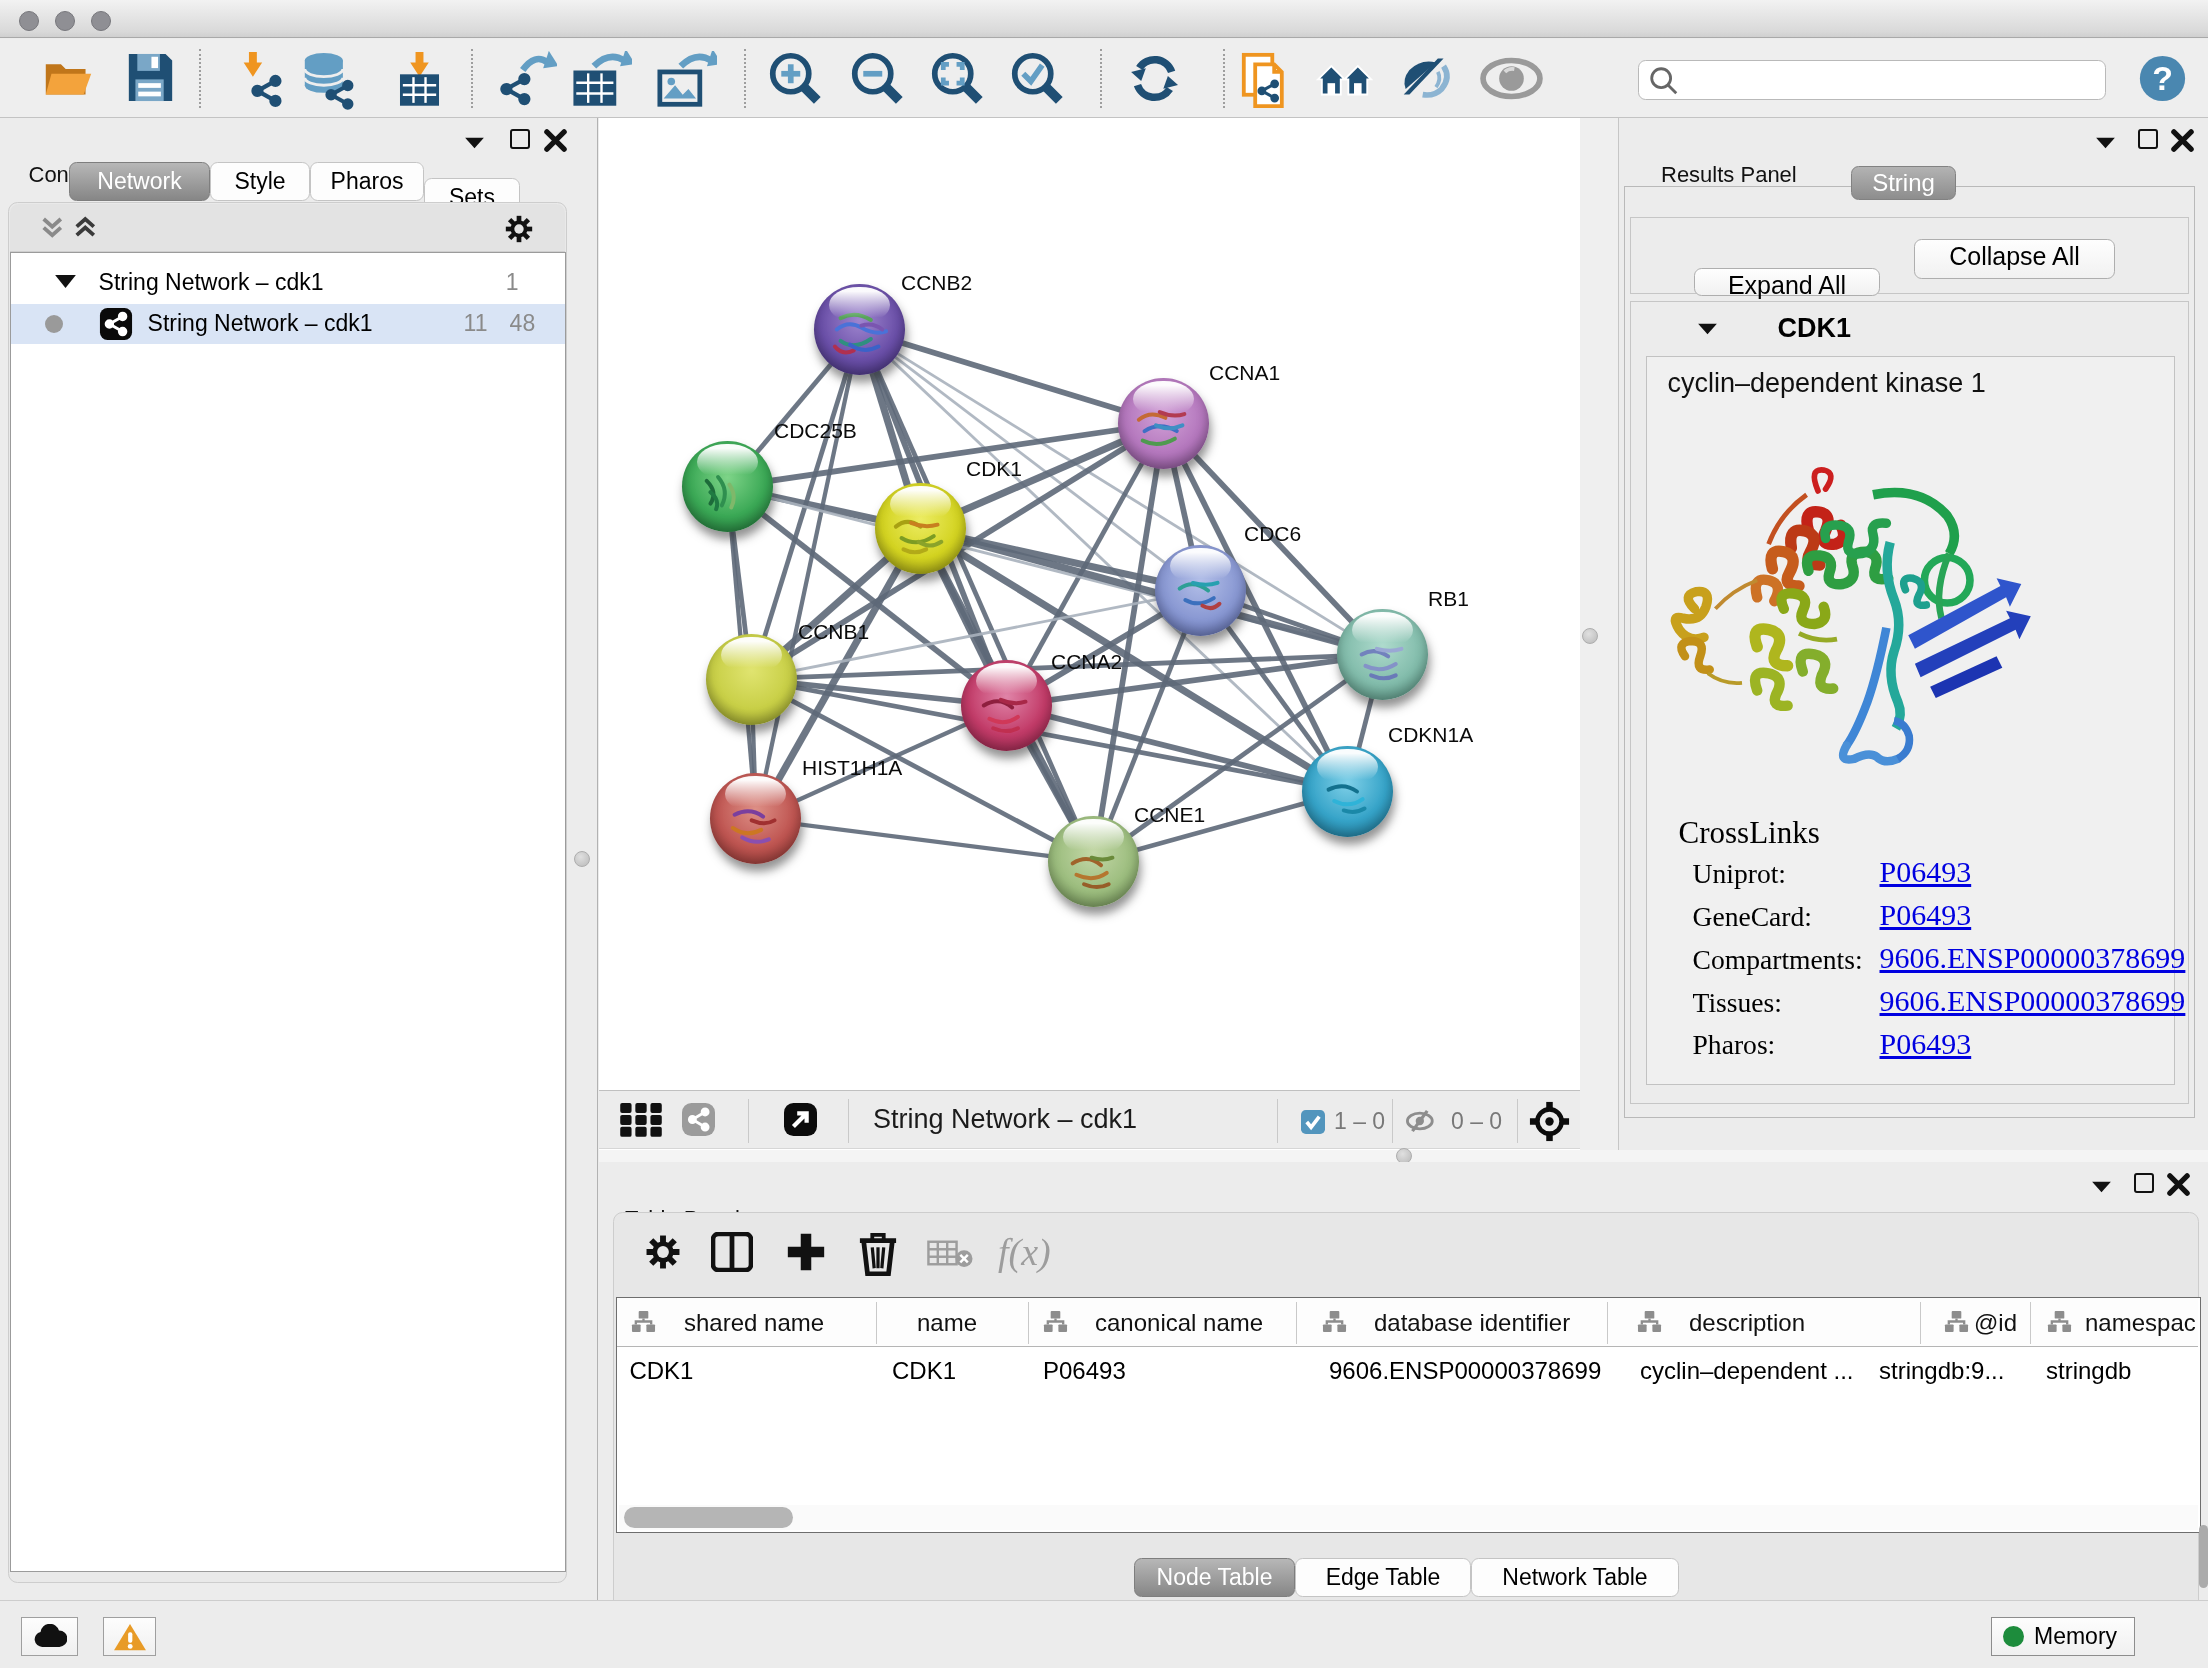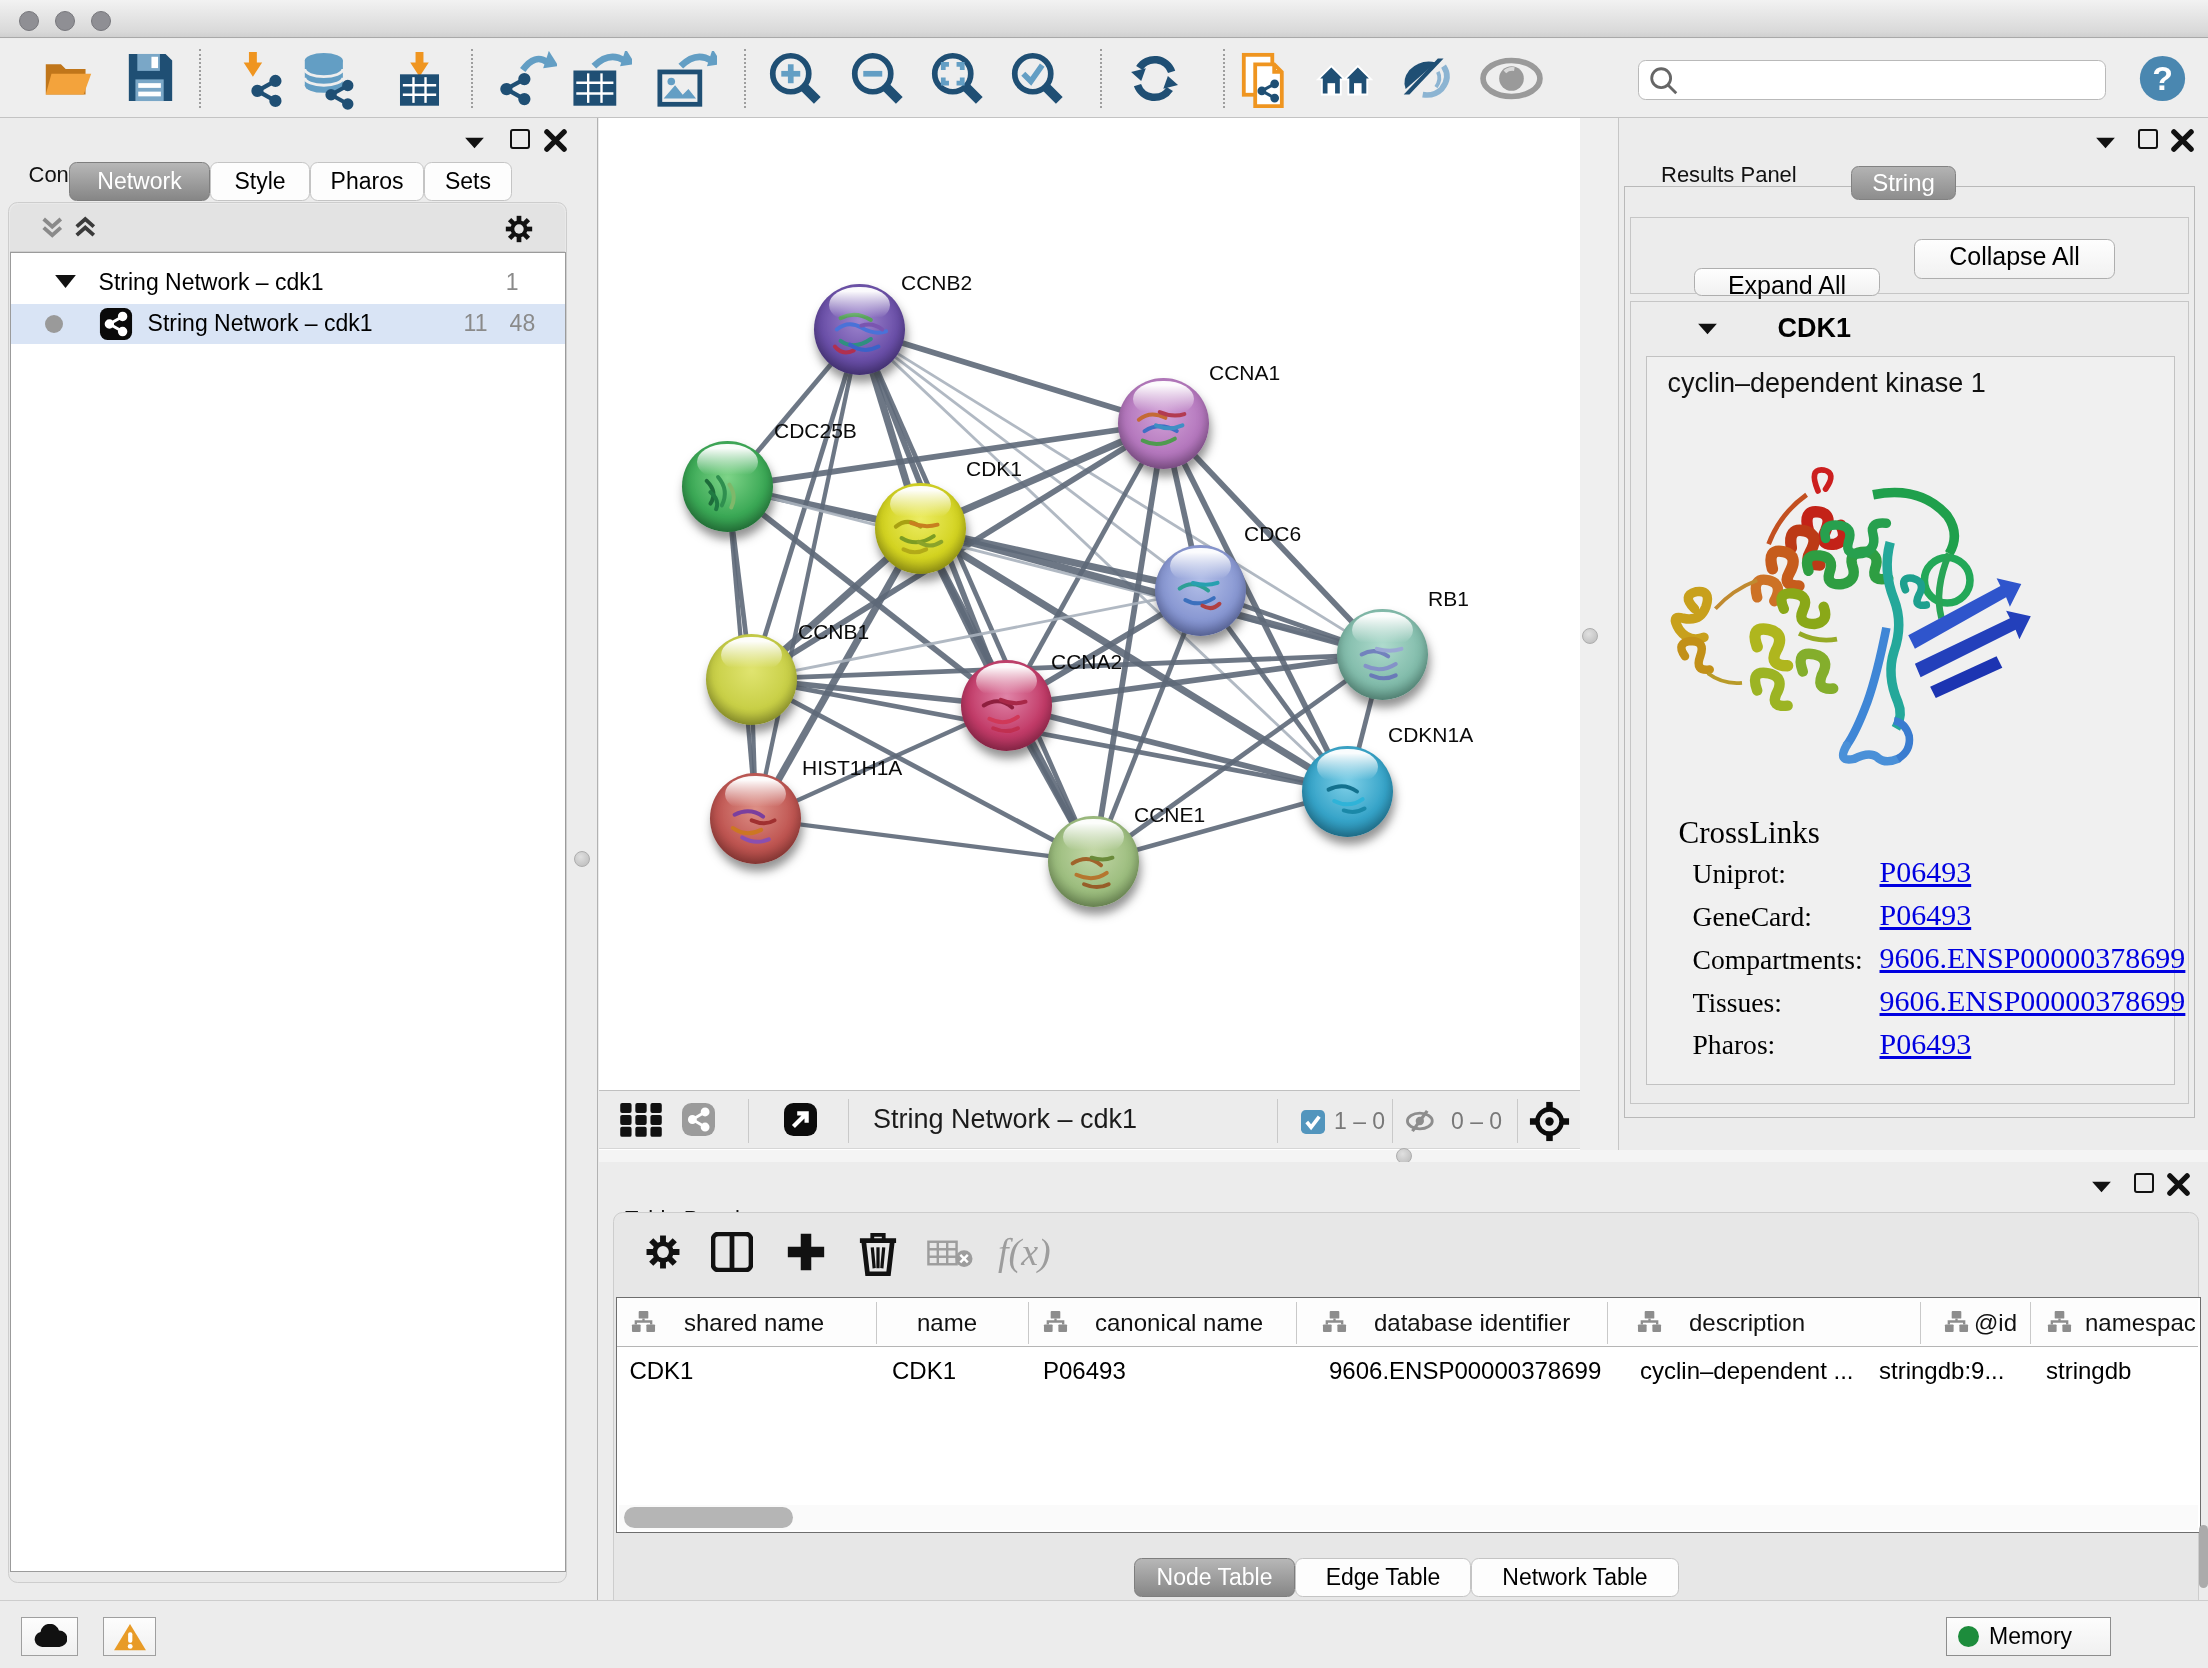--- a/index.html
+++ b/index.html
@@ -221,21 +221,21 @@
 <svg class="abs" style="left:463px;top:17px;" width="23" height="15" viewBox="0 0 24 16">
       <path d="M2 3 L22 3 L12 14 Z" fill="#111"></path>
     </svg>
 <div class="abs" style="left:510px;top:11.4px;width:20px;height:20px;border:2.9px solid #111;border-radius:2.9px;"></div>
 <svg class="abs" style="left:544px;top:10.5px;" width="23" height="23" viewBox="0 0 24 24">
       <path d="M3 3 L21 21 M21 3 L3 21" stroke="#111" stroke-width="5.5" stroke-linecap="round"></path>
     </svg>
 <div class="tab tabsel" style="left:69px;width:141px;">Network</div>
 <div class="tab" style="left:210px;width:100px;">Style</div>
 <div class="tab" style="left:310px;width:114px;">Pharos</div>
-<div class="tab" style="left:424px;width:88px;">Sets</div>
+<div class="tab" style="left:424px;width:96px;margin-top:16px;">Sets</div>
 <div id="treebox">
  <div id="treehdr">
   <svg class="abs" style="left:28.5px;top:11.4px;" width="28.5" height="27" viewBox="0 0 30 28">
           <g fill="none" stroke="#8a8a8a" stroke-width="4">
             <path d="M6 4 L15 12 L24 4"></path>
             <path d="M6 13 L15 21 L24 13"></path>
           </g>
         </svg>
   <svg class="abs" style="left:61px;top:11.4px;" width="28.5" height="27" viewBox="0 0 30 28">
           <g fill="none" stroke="#3a3a3a" stroke-width="4">
@@ -707,17 +707,17 @@
   <path d="M10 24 a8 8 0 0 1 -2 -15.8 a10 10 0 0 1 19.5 -1.5 a7.5 7.5 0 0 1 0.5 17.3 Z" fill="#111"></path>
  </svg>
 </div>
 <div class="sbtn" style="left:103px;width:53px;">
  <svg style="margin:3.8px 0 0 8.6px;" width="34" height="30" viewBox="0 0 36 32">
   <path d="M18 2 L35 30 L1 30 Z" fill="#e89b27"></path>
   <rect x="16" y="11" width="4.5" height="11" fill="#fff" rx="2"></rect>
   <circle cx="18.2" cy="26" r="2.6" fill="#fff"></circle>
  </svg>
 </div>
-<div class="sbtn" style="left:1946px;width:165px;border:1.9px solid #8d8d8d;">
+<div class="sbtn" style="left:1991px;width:144px;border:1.9px solid #8d8d8d;">
  <div style="position:absolute;left:11.4px;top:7.6px;width:21px;height:21px;border-radius:50%;background:#1d8c3c;"></div>
  <div style="position:absolute;left:42px;top:4.8px;font-size:23px;">Memory</div>
 </div>
 </div>
 
 </body></html>

